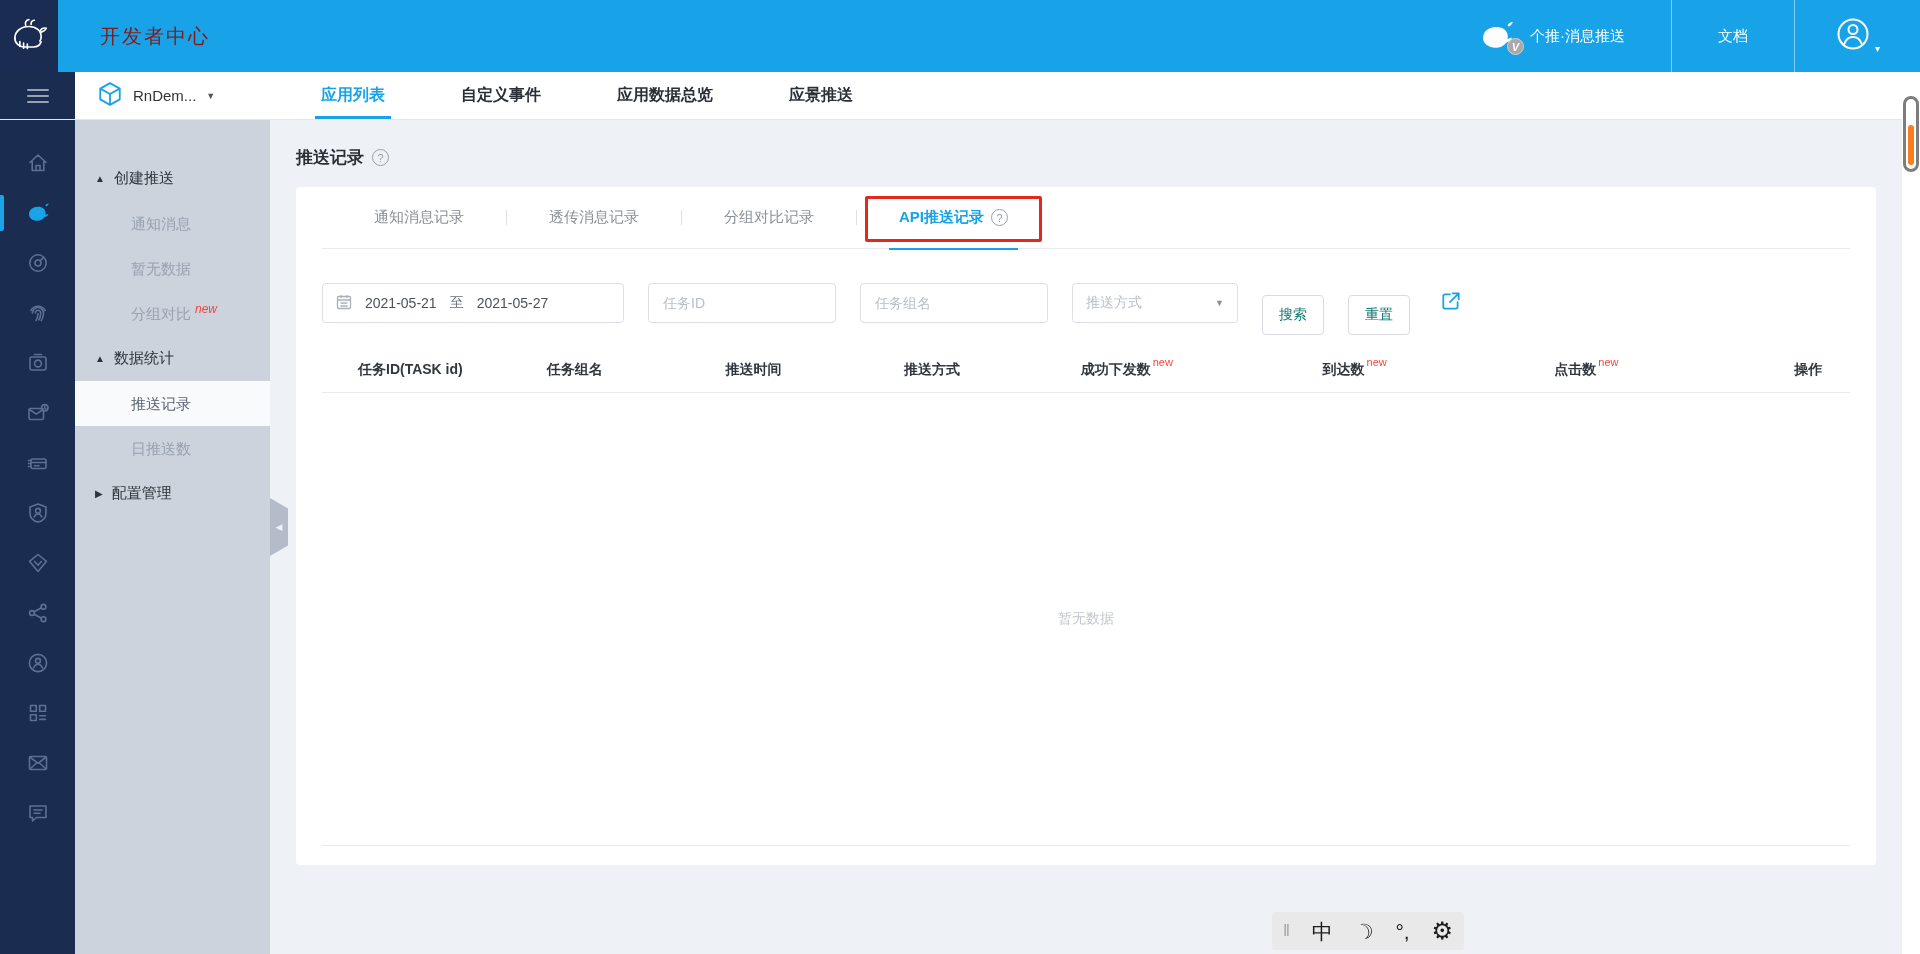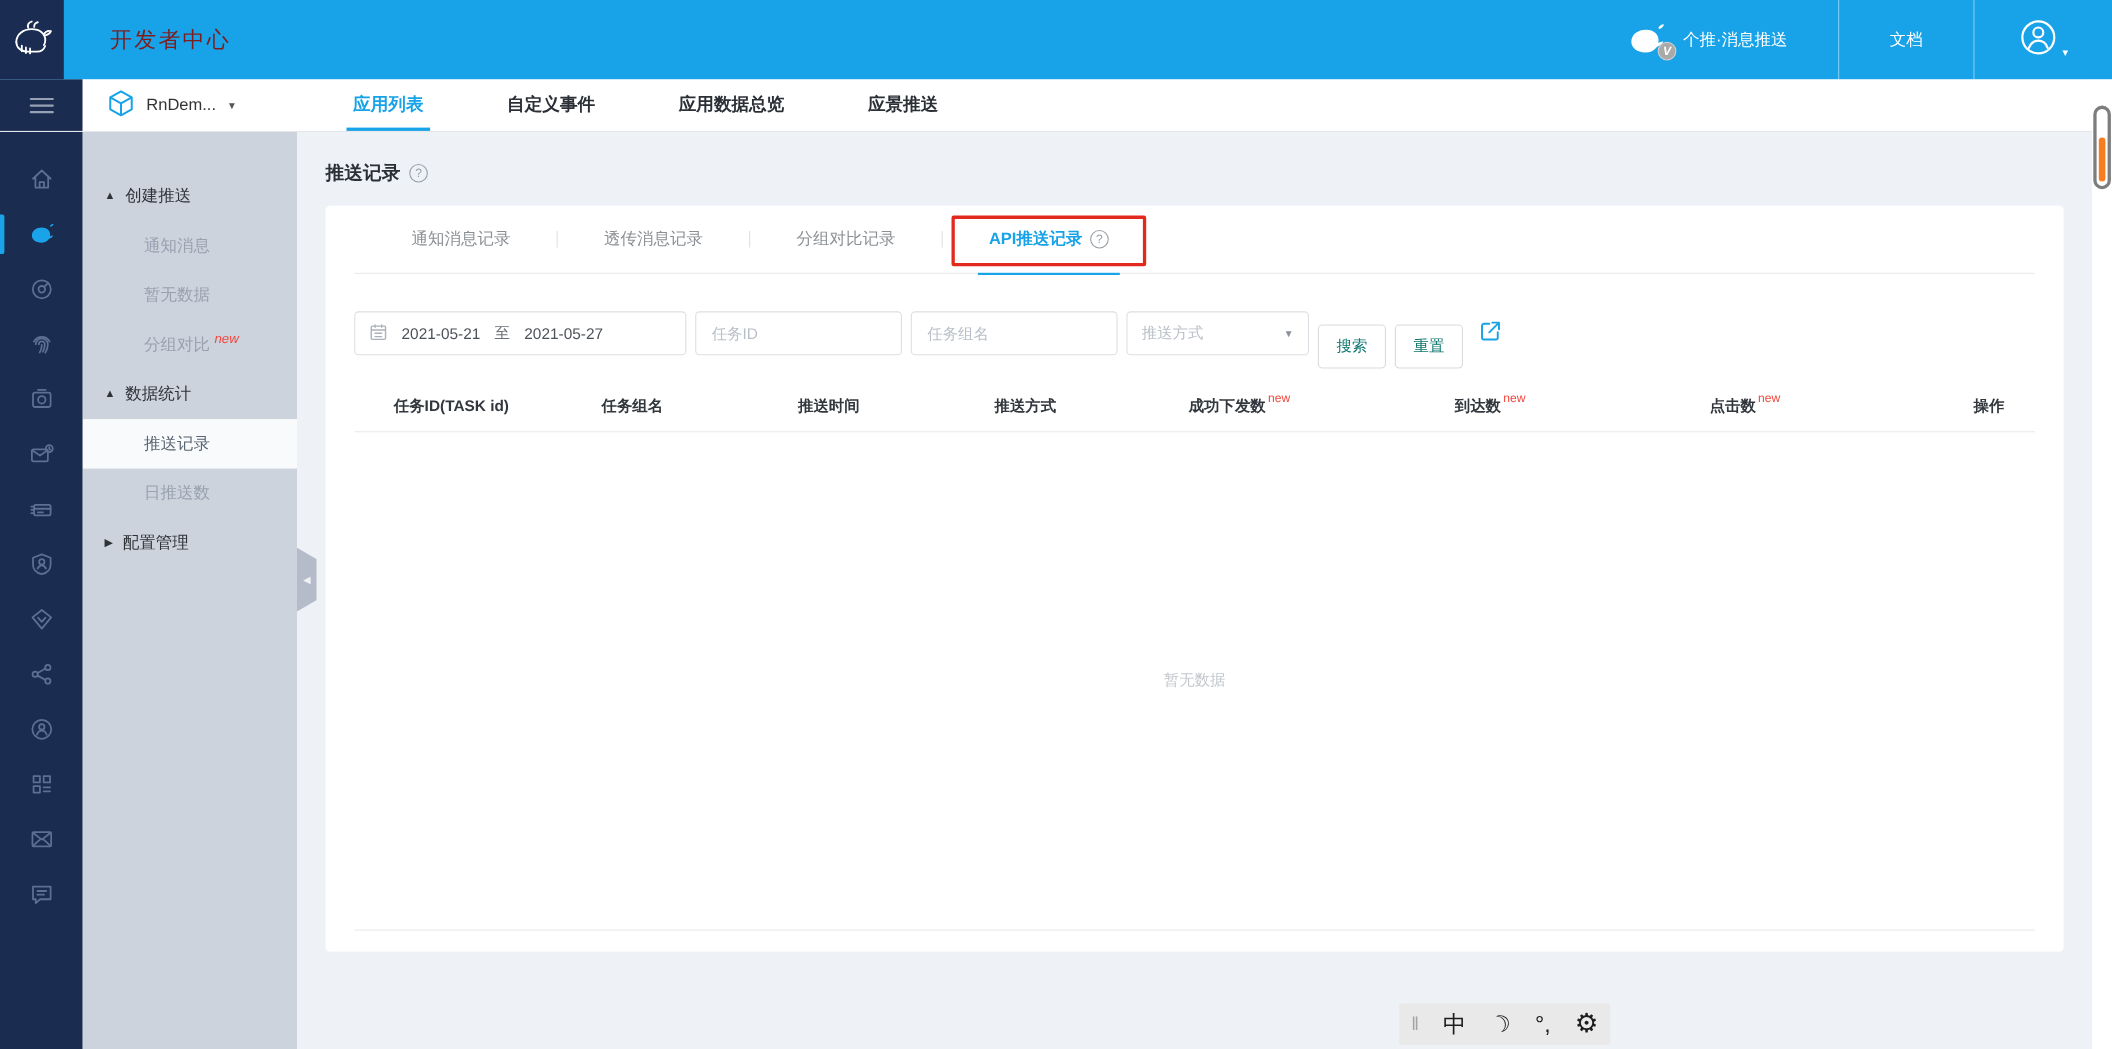--- a/index.html
+++ b/index.html
@@ -54,21 +54,21 @@
 
   .card { margin:18px 26px 0 26px; background:#fff; border-radius:4px; height:678px; padding:0 26px; }
 
   .record-tabs { display:flex; align-items:center; height:62px; border-bottom:1px solid #e8eaed; padding-left:10px; }
   .record-tab { position:relative; height:62px; display:flex; align-items:center; gap:7px; padding:0 42px; font-size:15px; color:#8b9095; cursor:pointer; }
   .record-tab.active { color:#18a3e8; font-weight:bold; }
   .tab-sep { width:1px; height:15px; background:#dde0e4; }
   .active-underline { position:absolute; bottom:-1px; left:32px; right:32px; height:2px; background:#18a3e8; }
   .red-annotation { position:absolute; top:9px; bottom:7px; left:8px; right:8px; border:3px solid #e2291d; border-radius:2px; pointer-events:none; }
 
-  .filters { display:flex; align-items:center; gap:8px; margin-top:22px; }
+  .filters { display:flex; align-items:center; gap:24px; margin-top:22px; }
   .date-range { width:302px; height:40px; border:1px solid #dcdfe4; border-radius:4px; display:flex; align-items:center; gap:13px; padding:0 13px; font-size:14px; color:#4c5259; background:#fff; cursor:pointer; }
   .date-sep { color:#6a7077; }
   .f-input { width:188px; height:40px; border:1px solid #dcdfe4; border-radius:4px; padding:16px 14px; font-size:14px; color:#4c5259; outline:none; }
   .f-input::placeholder { color:#b9bfc7; }
   .f-select { width:166px; height:40px; border:1px solid #dcdfe4; border-radius:4px; display:flex; align-items:center; justify-content:space-between; padding:0 13px; font-size:14px; color:#b9bfc7; background:#fff; cursor:pointer; }
   .select-caret { font-size:9px; color:#8a9099; }
   .btn { height:40px; padding:0 16px; border:1px solid #d8dbdf; border-radius:4px; background:#fff; font-size:14px; color:#0f766e; cursor:pointer; font-family:inherit;margin-top:24px; }
   .export-btn { width:26px; height:26px; border:none; background:none; cursor:pointer; display:flex; align-items:center; justify-content:center; margin-left:4px; }
 
   .table-head { display:grid; grid-template-columns:1.85fr 1.75fr 1.75fr 1.73fr 2.37fr 2.27fr 2.35fr 0.9fr; margin-top:26px; padding-bottom:13px; border-bottom:1px solid #e8eaed; font-size:14px; font-weight:bold; color:#32373d; }

